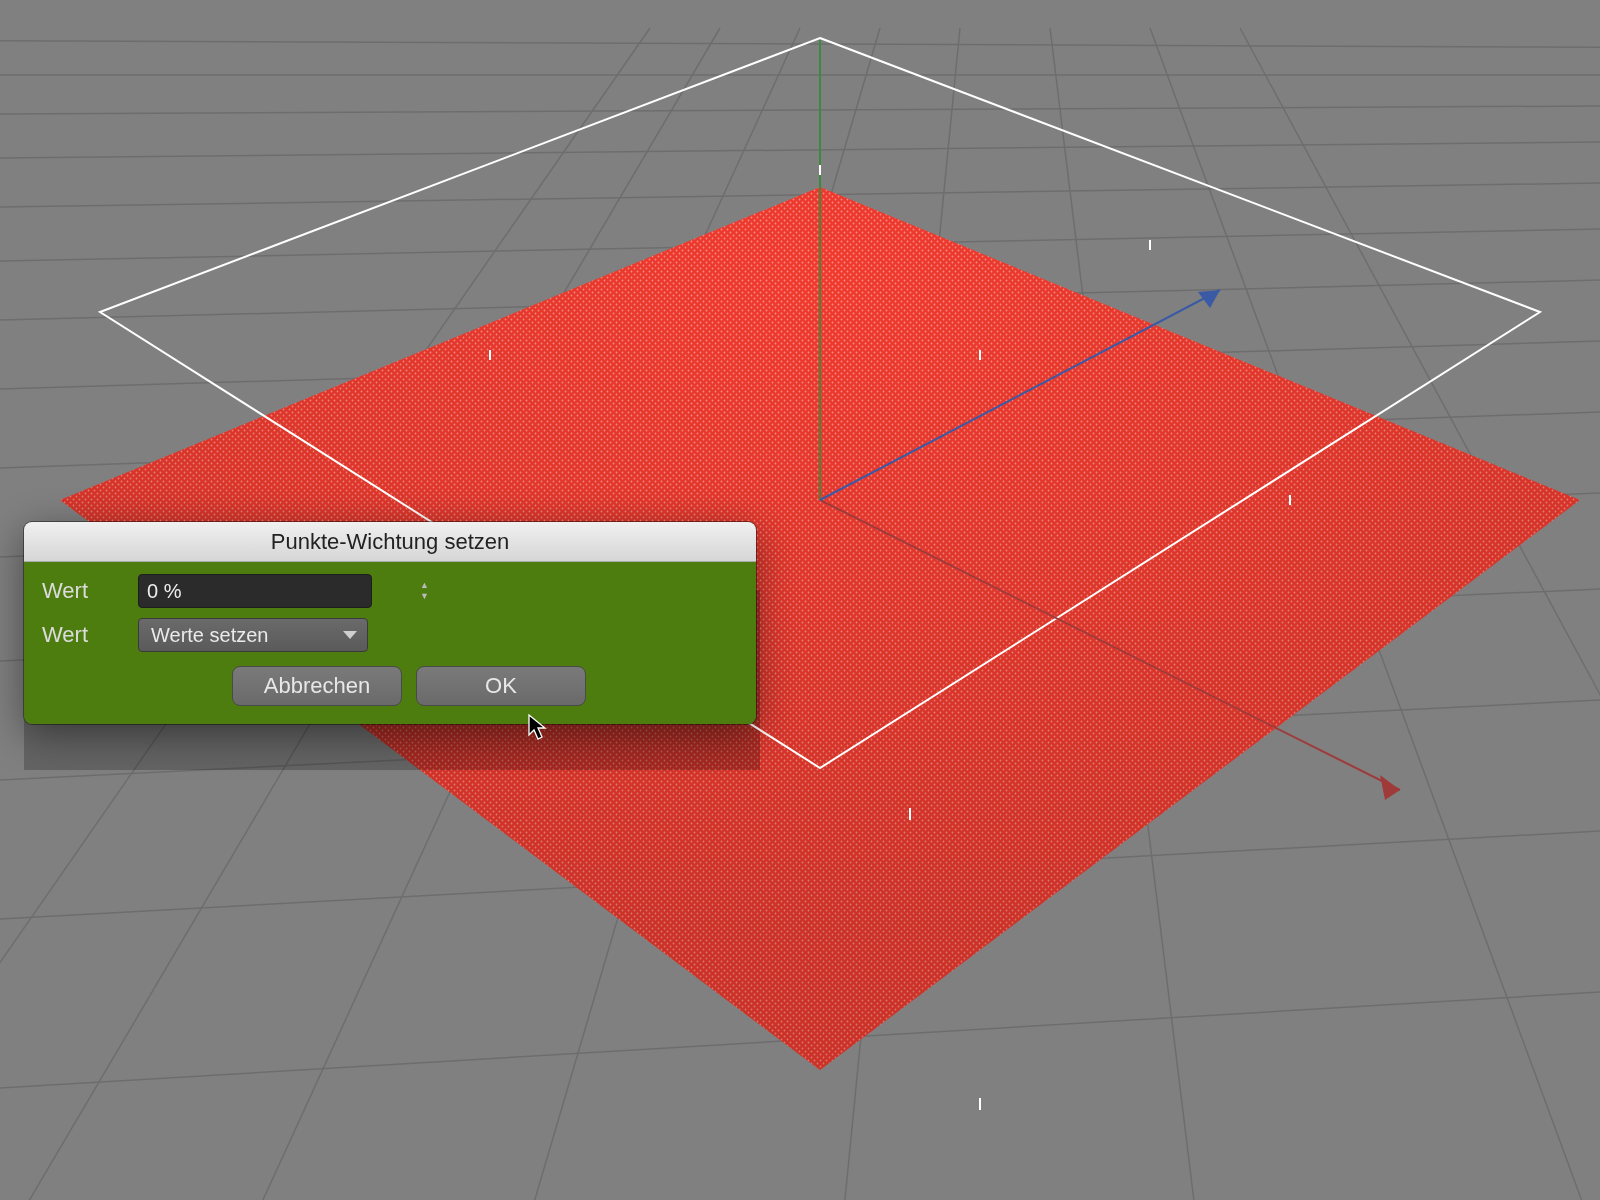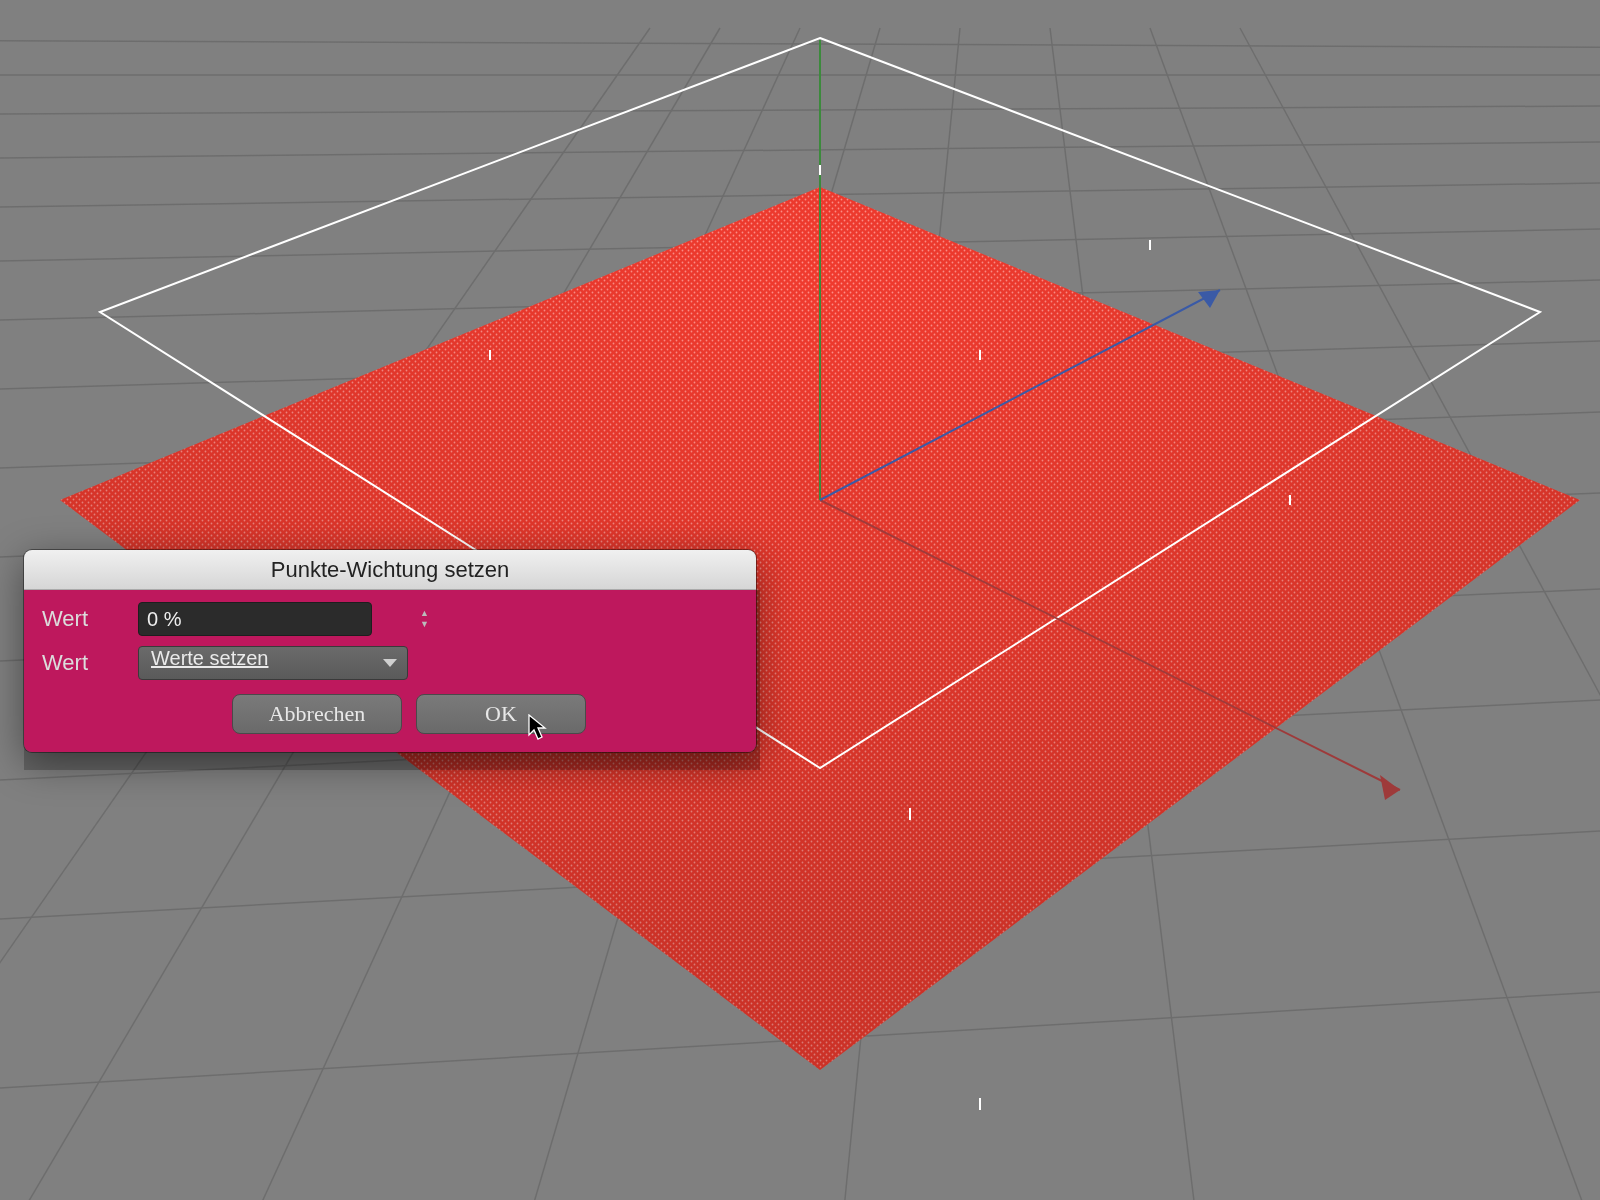--- a/index.html
+++ b/index.html
@@ -14,39 +14,39 @@
   .viewport {
     position: absolute;
     inset: 0;
   }
   .viewport svg { display: block; }
 
   
   .dialog {
     position: absolute;
     left: 24px;
-    top: 550px;
+    top: 522px;
     width: 732px;
     border-radius: 8px;
     box-shadow: 0 10px 40px rgba(0,0,0,.45), 0 0 0 1px rgba(0,0,0,.4);
     overflow: hidden;
     background: #555;
   }
   .titlebar {
     height: 40px;
     background: linear-gradient(#f0f0f0, #d6d6d6);
     border-bottom: 1px solid #aaa;
     display: flex;
     align-items: center;
     justify-content: center;
     color: #222;
     font-size: 22px;
   }
   .dialog-body {
-    background: #be185d;
+    background: #4d7c0f;
     padding: 12px 18px 18px 18px;
     color: #ddd;
     font-size: 22px;
   }
   .row {
     display: flex;
     align-items: center;
     gap: 14px;
     margin-bottom: 10px;
   }
@@ -82,50 +82,48 @@
     gap: 2px;
     color: #bbb;
     font-size: 9px;
     line-height: 9px;
     padding-right: 4px;
   }
   .num-field .stepper span { cursor: pointer; }
 
   .select {
     position: relative;
-    width: 270px;
+    width: 230px;
     height: 34px;
     background: linear-gradient(#6a6a6a, #5a5a5a);
     border: 1px solid #3a3a3a;
     border-radius: 4px;
     display: flex;
-    align-items: flex-start;
+    align-items: center;
     padding: 0 12px;
     color: #eaeaea;
     font-size: 20px;
-    text-decoration: underline;
   }
   .select .chev {
     position: absolute;
     right: 10px;
     top: 50%;
     transform: translateY(-50%);
     width: 0; height: 0;
     border-left: 7px solid transparent;
     border-right: 7px solid transparent;
     border-top: 8px solid #cfcfcf;
   }
 
   .btn-row {
     display: flex;
     gap: 14px;
     justify-content: flex-start;
     margin-top: 14px;
     margin-left: 190px;
-    font-family: Liberation Serif, serif;
   }
   .btn {
     width: 170px;
     height: 40px;
     border-radius: 8px;
     background: linear-gradient(#7a7a7a, #6a6a6a);
     border: 1px solid #4a4a4a;
     color: #e8e8e8;
     font-size: 22px;
     display: flex;

